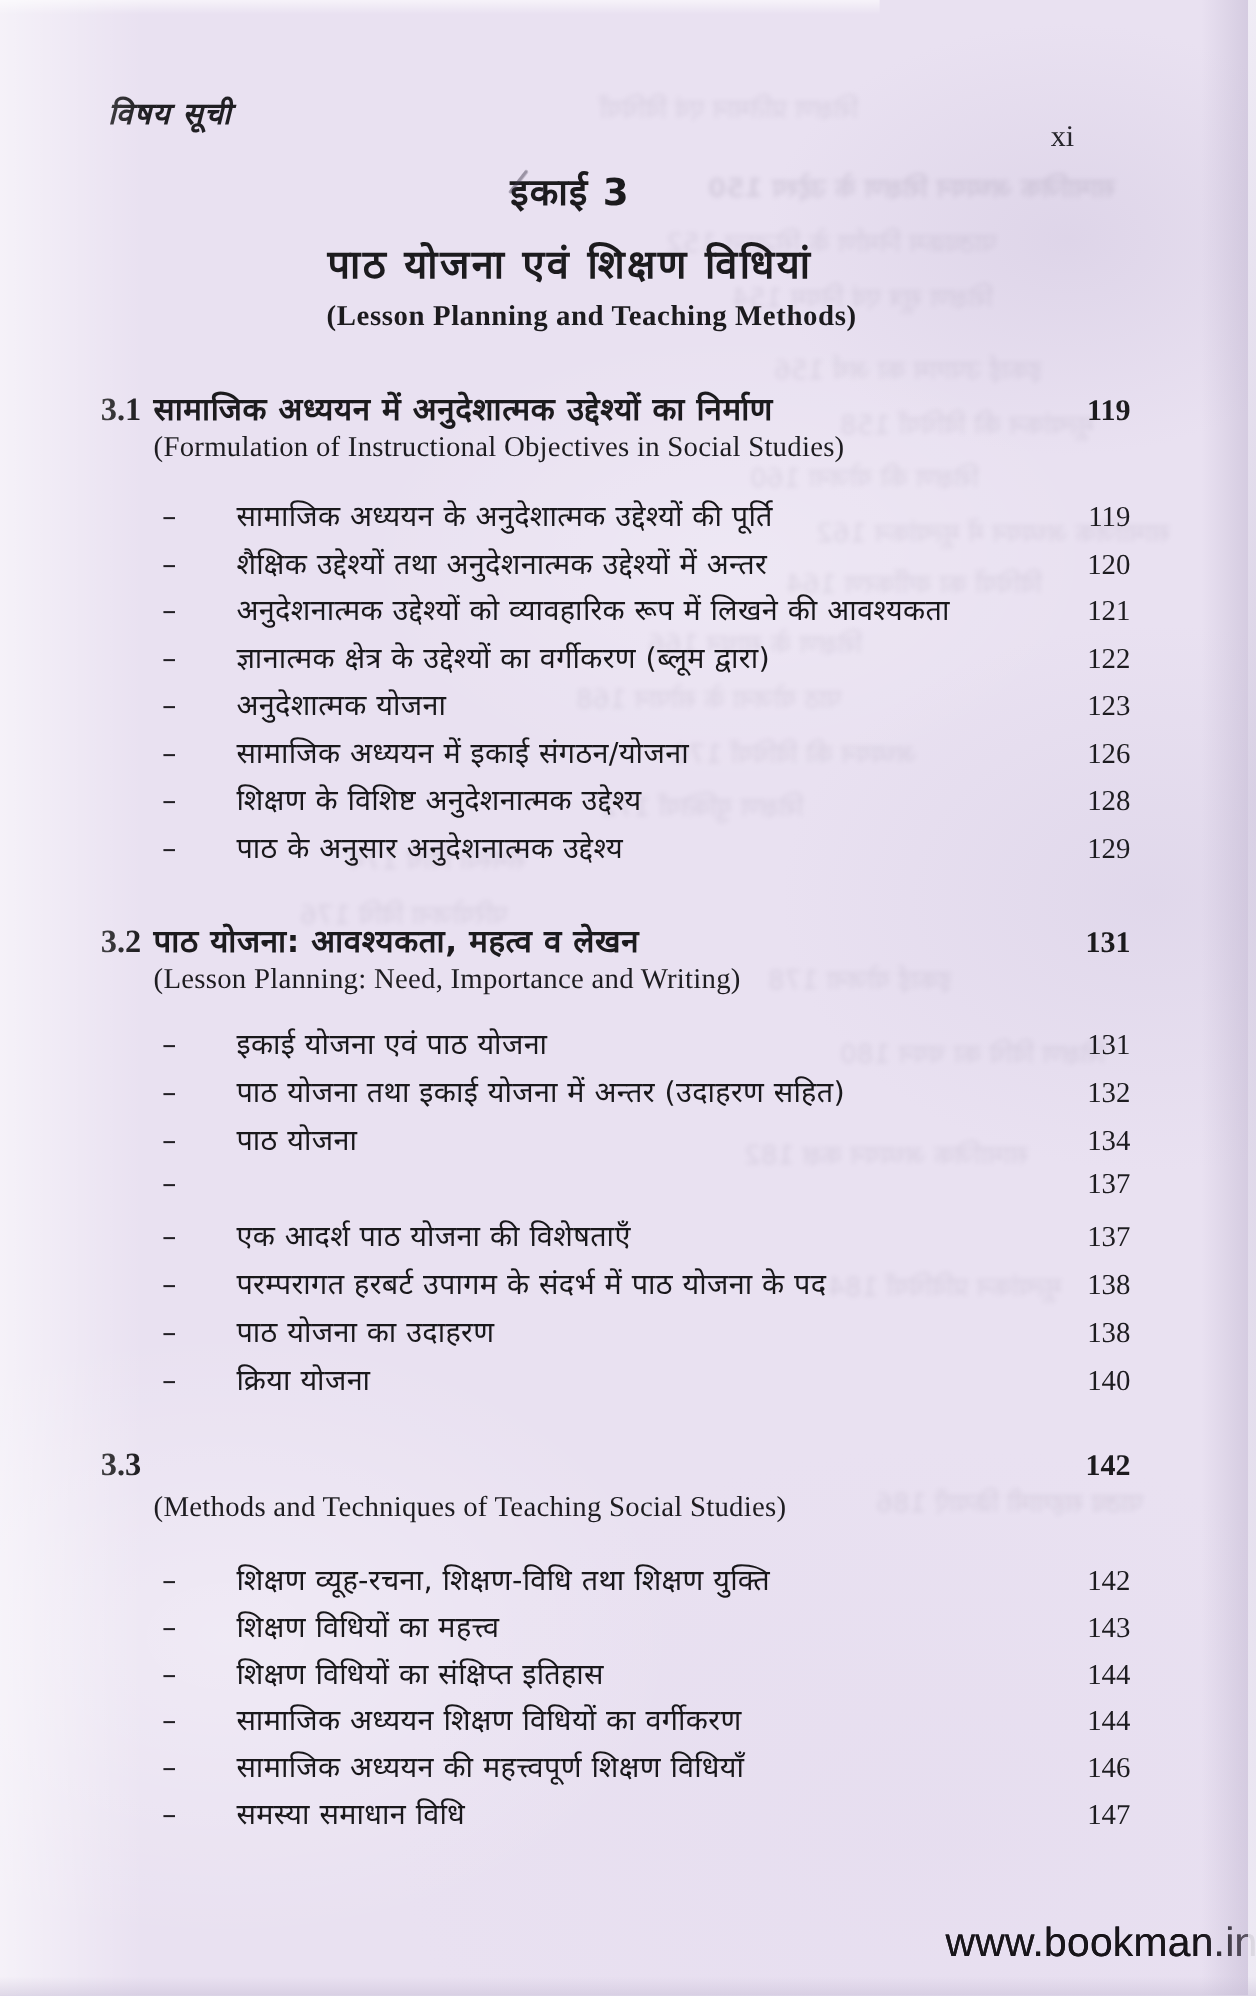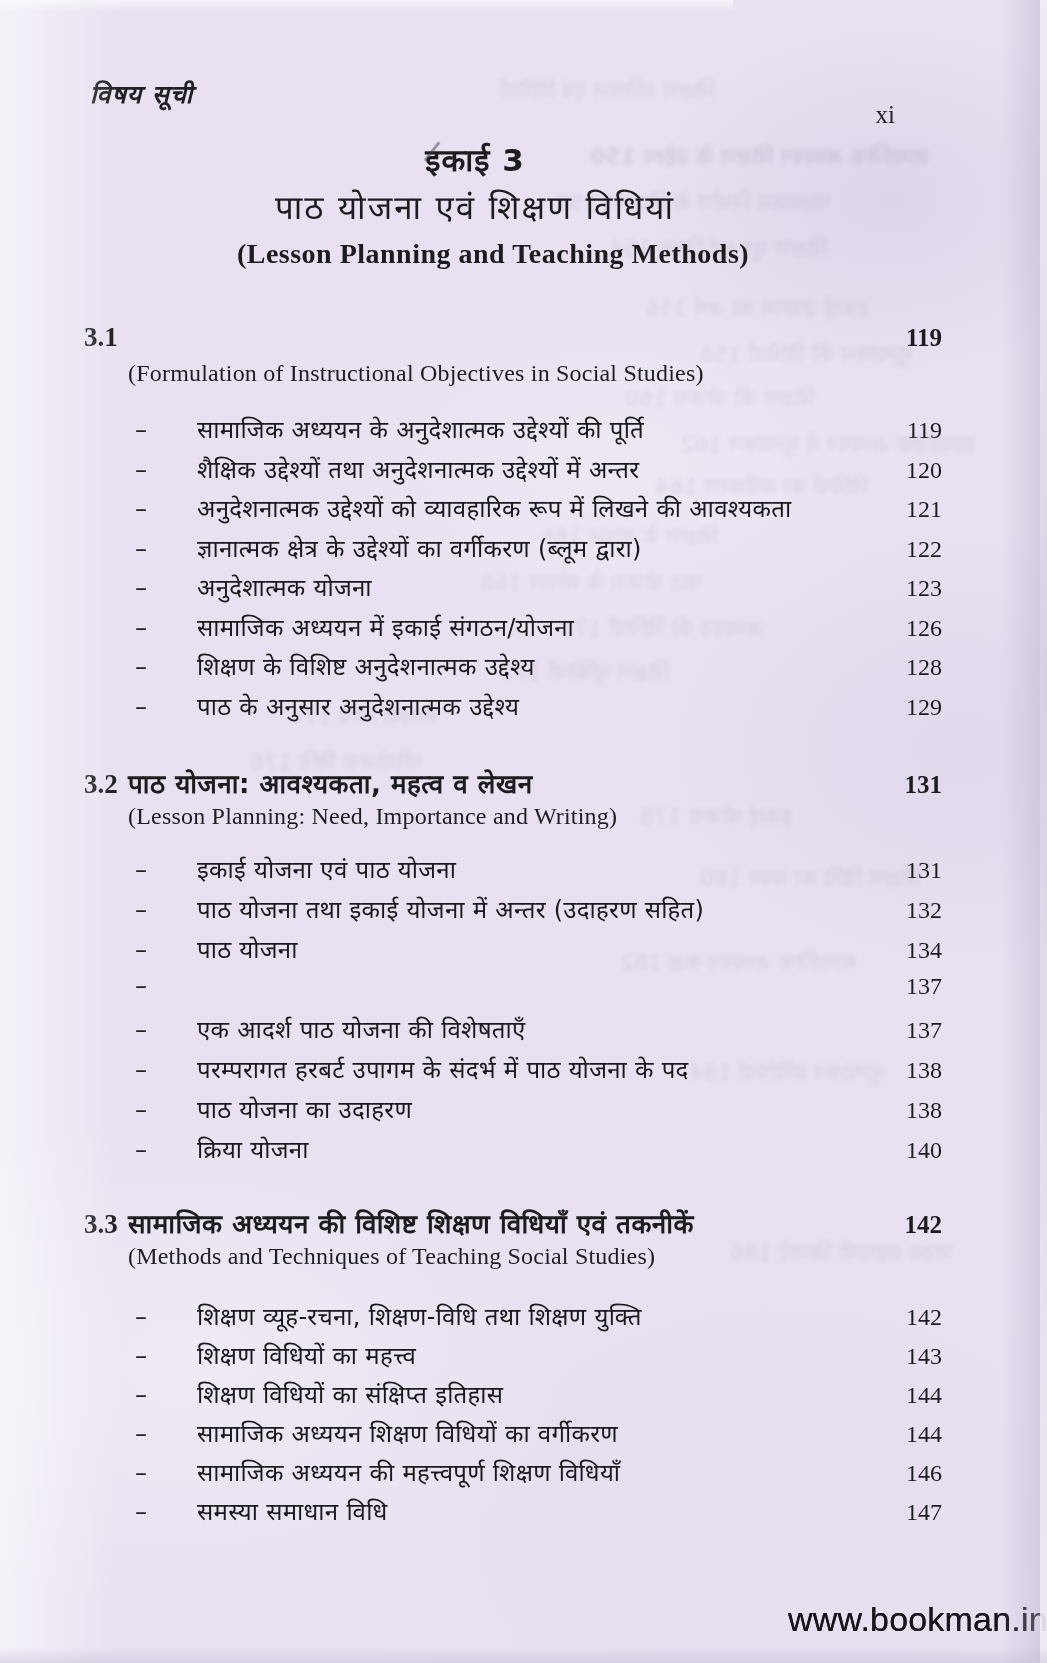--- a/index.html
+++ b/index.html
@@ -28,22 +28,22 @@
 
   
   .hdr-left{position:absolute;left:90px;top:76px;font-size:25px;font-weight:bold;
     font-style:italic;letter-spacing:1px;color:#201f23;}
   .hdr-right{position:absolute;right:152px;top:82px;font-family:"Liberation Serif",serif;
     font-size:25px;color:#26252b;margin-top:19px;}
 
   
   .title-block{position:absolute;left:0;top:138px;width:950px;text-align:center;}
   .unit{font-size:31px;font-weight:bold;letter-spacing:1px;}
-  .title-hi{margin-top:4px;font-size:33px;font-weight:normal;letter-spacing:2px;}
-  .title-en{margin-top:9px;font-family:"Liberation Serif",serif;font-size:28px;font-weight:bold;letter-spacing:.5px;padding-left:36px;}
+  .title-hi{margin-top:17px;font-size:33px;font-weight:bold;letter-spacing:2px;}
+  .title-en{margin-top:9px;font-family:"Liberation Serif",serif;font-size:24px;font-weight:bold;letter-spacing:.5px;padding-left:36px;}
 
   
   .sec-head{position:absolute;left:0;width:942px;display:flex;align-items:baseline;padding-left:84px;box-sizing:border-box;}
   .sec-num{font-family:"Liberation Serif",serif;font-weight:bold;font-size:27px;width:44px;flex:none;}
   .sec-title{font-size:26px;font-weight:bold;white-space:nowrap;letter-spacing:.5px;}
   .sec-spacer{flex:1;min-width:8px;}
   .sec-page{font-family:"Liberation Serif",serif;font-weight:bold;font-size:25px;flex:none;}
   .sec-sub{position:absolute;left:128px;font-family:"Liberation Serif",serif;font-size:24px;color:#1e1d21;letter-spacing:.2px;white-space:nowrap;}
 
   
@@ -102,20 +102,21 @@
 
   <div class="title-block">
     <div class="unit">इकाई 3</div>
     <div class="title-hi">पाठ योजना एवं शिक्षण विधियां</div>
     <div class="title-en">(Lesson Planning and Teaching Methods)</div>
   </div>
   <div class="pen-tick"></div>
 
   <div class="sec-head" style="top:322px;">
     <span class="sec-num">3.1</span>
+    <span class="sec-title">सामाजिक अध्ययन में अनुदेशात्मक उद्देश्यों का निर्माण</span>
     <span class="sec-spacer"></span>
     <span class="sec-page">119</span>
   </div>
   <div class="sec-sub" style="top:360px;">(Formulation of Instructional Objectives in Social Studies)</div>
   <div class="items s1" style="top:412px;">
     <div class="row">
       <span class="dash">–</span>
       <span class="lbl">सामाजिक अध्ययन के अनुदेशात्मक उद्देश्यों की पूर्ति</span>
       <span class="spacer"></span>
       <span class="num">119</span>
@@ -216,21 +217,20 @@
     <div class="row">
       <span class="dash">–</span>
       <span class="lbl">क्रिया योजना</span>
       <span class="spacer"></span>
       <span class="num">140</span>
     </div>
   </div>
 
   <div class="sec-head" style="top:1205px;">
     <span class="sec-num">3.3</span>
-    <span class="sec-title">सामाजिक अध्ययन की विशिष्ट शिक्षण विधियाँ एवं तकनीकें</span>
     <span class="sec-spacer"></span>
     <span class="sec-page">142</span>
   </div>
   <div class="sec-sub" style="top:1243px;">(Methods and Techniques of Teaching Social Studies)</div>
   <div class="items s3" style="top:1299px;">
     <div class="row">
       <span class="dash">–</span>
       <span class="lbl">शिक्षण व्यूह-रचना, शिक्षण-विधि तथा शिक्षण युक्ति</span>
       <span class="spacer"></span>
       <span class="num">142</span>

